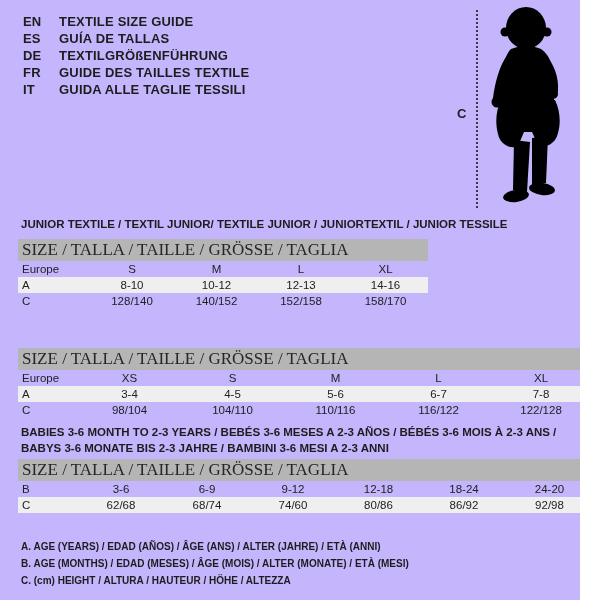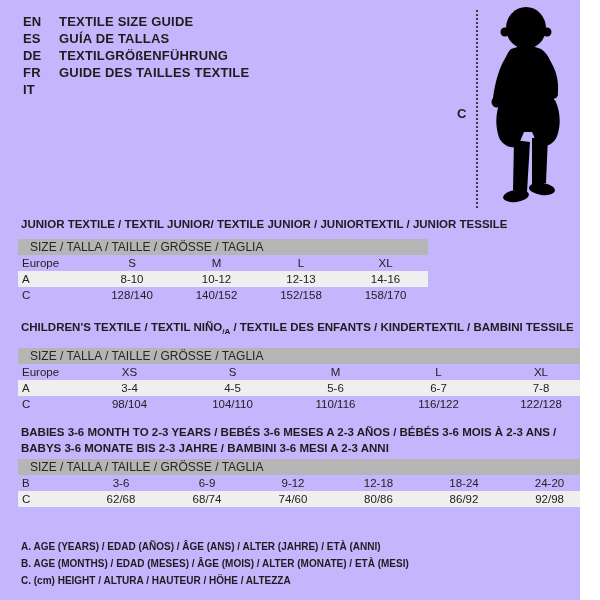--- a/index.html
+++ b/index.html
@@ -22,21 +22,21 @@
   .height-label{position:absolute;left:457px;top:106px;font-size:13px;font-weight:bold;}
   .baby-svg{position:absolute;left:480px;top:4px;}
 
   
   .table-title{position:absolute;left:21px;font-weight:bold;font-size:11.5px;line-height:16px;white-space:nowrap;}
   .title-sub{font-size:8px;vertical-align:sub;}
 
   
   table.size-table{position:absolute;left:18px;border-collapse:collapse;table-layout:fixed;font-size:11.5px;color:#222;}
   table.size-table td{padding:0 4px;vertical-align:middle;white-space:nowrap;overflow:hidden;}
-  tr.size-bar td{background:var(--header-bg);height:14px;font-size:12px;color:#262626;padding:1px 12px;}
+  tr.size-bar td{background:var(--header-bg);height:14px;font-size:17px;color:#262626;padding:1px 4px;font-family:Liberation Serif, serif;}
   tbody tr td{height:16px;margin-left:40px;}
   tr.alt td{background:var(--alt-bg);}
   td.label{text-align:left;}
   td.val{text-align:center;}
 
   
   .footnotes{position:absolute;left:21px;top:538px;font-weight:bold;font-size:10px;line-height:17px;}
   .footnote{white-space:nowrap;}
 </style>
 </head>
@@ -56,20 +56,21 @@
     <div class="lang-row">
       <span class="lang-code">DE</span>
       <span class="lang-label">TEXTILGRÖßENFÜHRUNG</span>
     </div>
     <div class="lang-row">
       <span class="lang-code">FR</span>
       <span class="lang-label">GUIDE DES TAILLES TEXTILE</span>
     </div>
     <div class="lang-row">
       <span class="lang-code">IT</span>
+      <span class="lang-label">GUIDA ALLE TAGLIE TESSILI</span>
     </div>
   </div>
 
   <div class="measure-line"></div>
   <div class="height-label">C</div>
   <svg class="baby-svg" width="90" height="206" viewBox="0 0 90 206" aria-hidden="true">
     <g fill="#000000">
 
       <circle cx="25" cy="28" r="4.5"></circle>
       <circle cx="67" cy="28" r="4.5"></circle>
@@ -127,21 +128,20 @@
       <tr>
         <td class="label">C</td>
         <td class="val">128/140</td>
         <td class="val">140/152</td>
         <td class="val">152/158</td>
         <td class="val">158/170</td>
       </tr>
     </tbody>
   </table>
 
-  <div class="table-title" style="top:319px"><span>CHILDREN'S TEXTILE / TEXTIL NIÑO</span><span class="title-sub">/A</span><span> / TEXTILE DES ENFANTS / KINDERTEXTIL / BAMBINI TESSILE</span></div>
   <table class="size-table" style="top:348px;width:574px">
     <colgroup>
         <col style="width:60px">
         <col style="width:103px">
         <col style="width:103px">
         <col style="width:103px">
         <col style="width:103px">
         <col style="width:102px">
       </colgroup>
     <thead>

